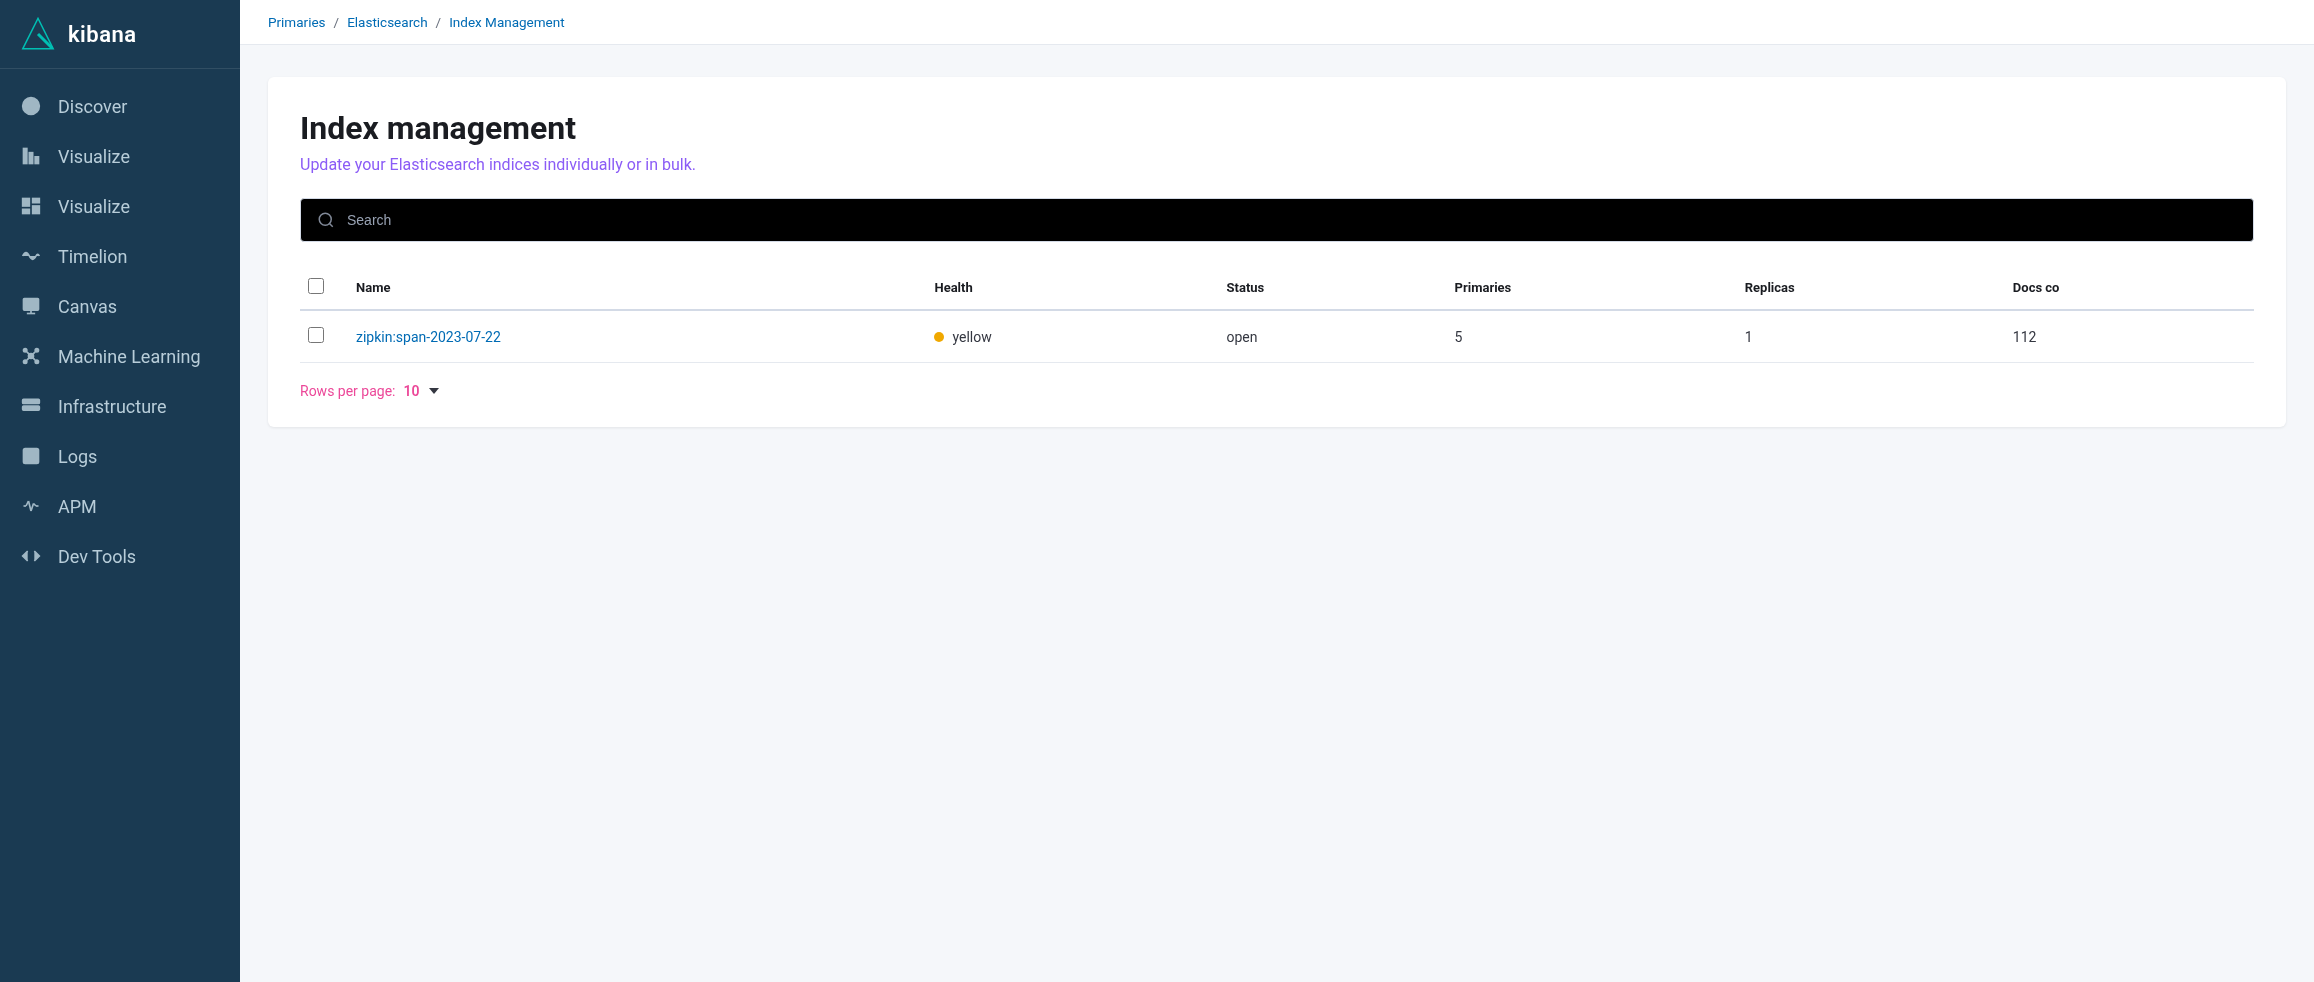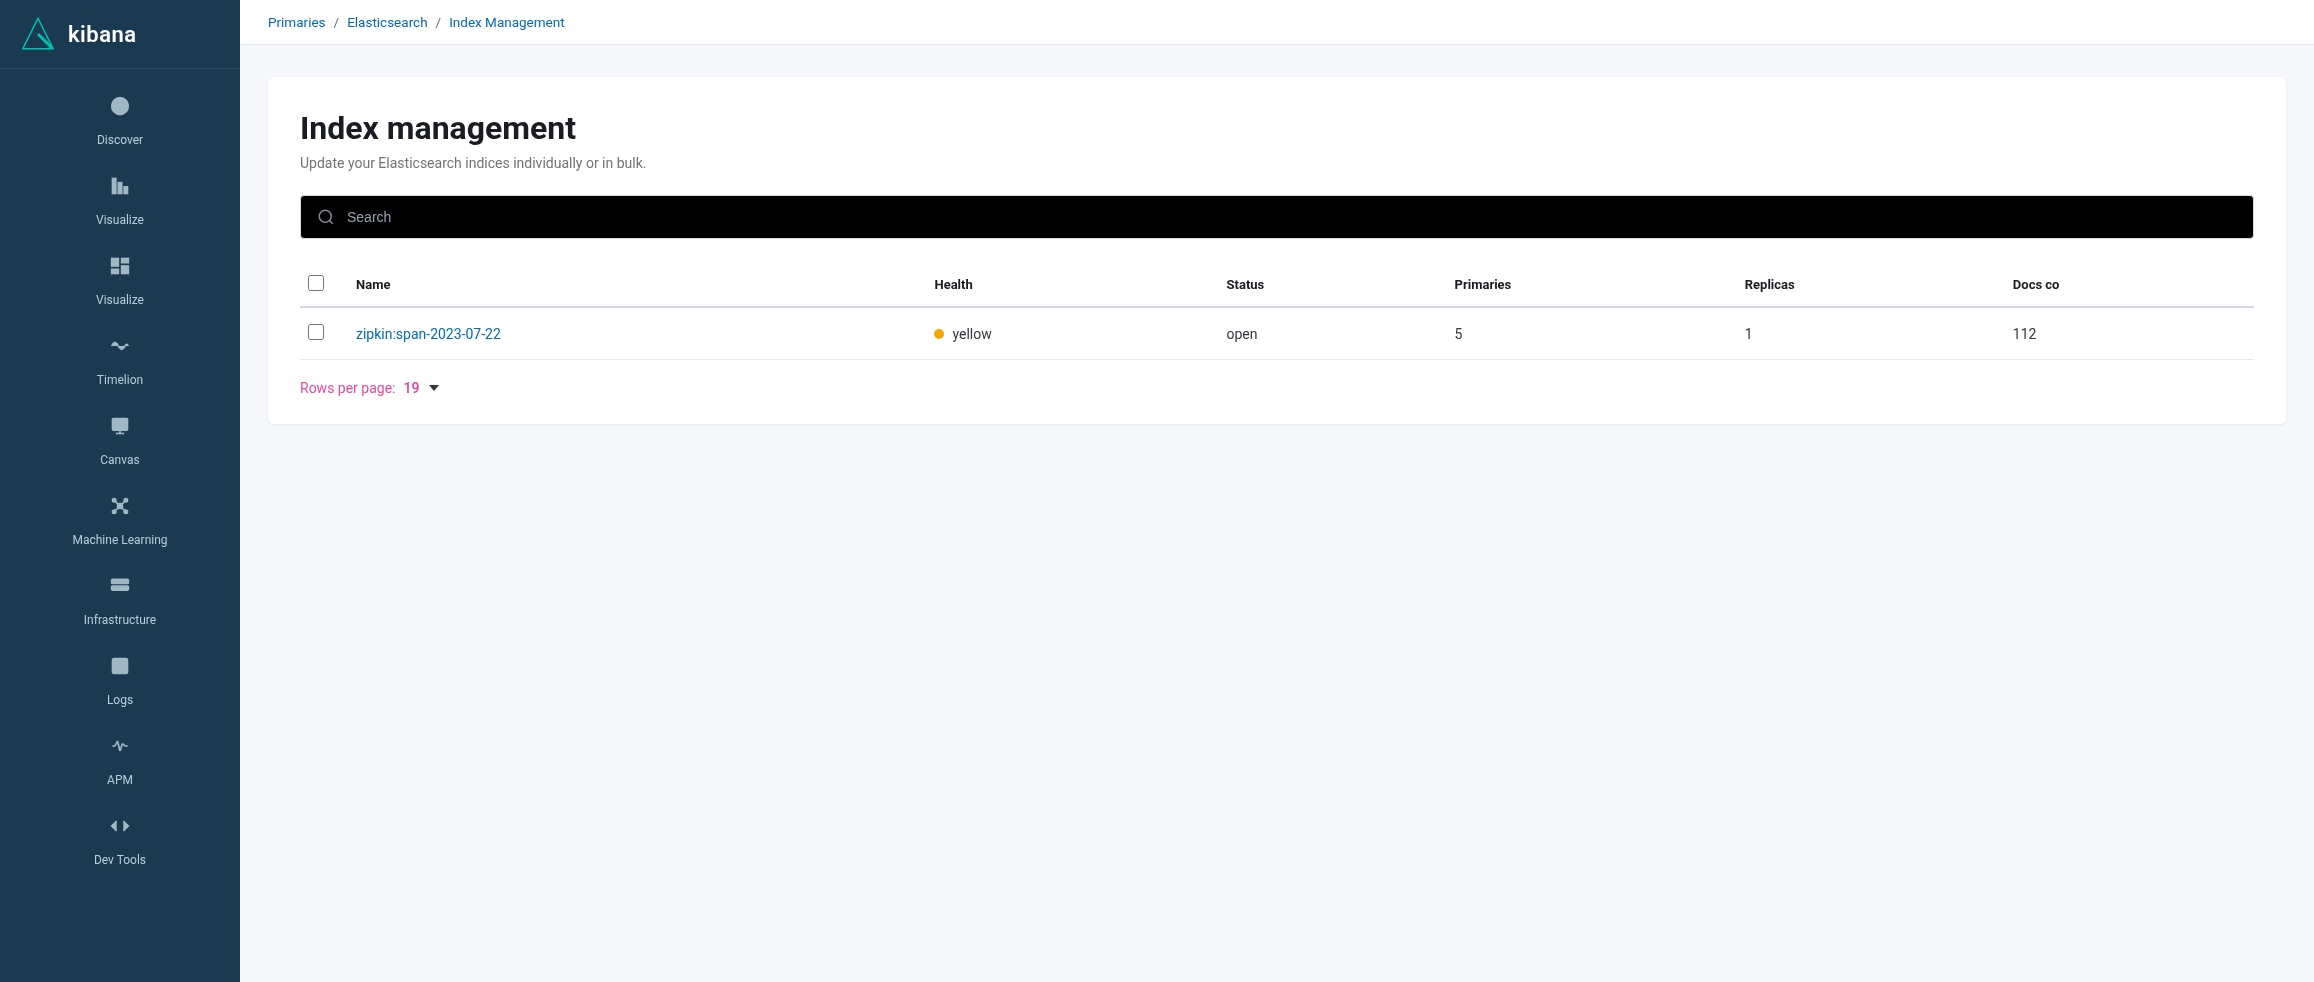--- a/index.html
+++ b/index.html
@@ -54,23 +54,22 @@
       padding: 12px 0;
     }
 
     .sidebar-item {
       display: flex;
       align-items: center;
       gap: 16px;
       padding: 14px 20px;
       cursor: pointer;
       color: #b8cdd9;
-      font-size: 12px;
+      font-size: 18px;
       transition: background 0.15s;
-      flex-direction: column;
     }
 
     .sidebar-icon {
       width: 22px;
       height: 22px;
       display: flex;
       align-items: center;
       justify-content: center;
       flex-shrink: 0;
       opacity: 0.85;
@@ -125,22 +124,22 @@
     }
 
     .page-title {
       font-size: 32px;
       font-weight: 700;
       color: #1a1c21;
       margin-bottom: 8px;
     }
 
     .page-subtitle {
-      font-size: 14px;
-      color: #737373;
+      font-size: 16px;
+      color: #8b5cf6;
       margin-bottom: 24px;
     }
 
     
     .search-container {
       display: flex;
       align-items: center;
       border: 1px solid #d3dae6;
       border-radius: 4px;
       padding: 10px 14px;
@@ -463,19 +462,19 @@
               <td>5</td>
               <td>1</td>
               <td>112</td>
             </tr>
           </tbody>
         </table>
       </div>
 
       <div class="rows-per-page">
         <span class="rows-per-page-label">Rows per page:</span>
-        <span class="rows-per-page-value">19</span>
+        <span class="rows-per-page-value">10</span>
         <span class="chevron-down"></span>
       </div>
 
     </div>
   </div>
 </div>
 
 </body></html>

